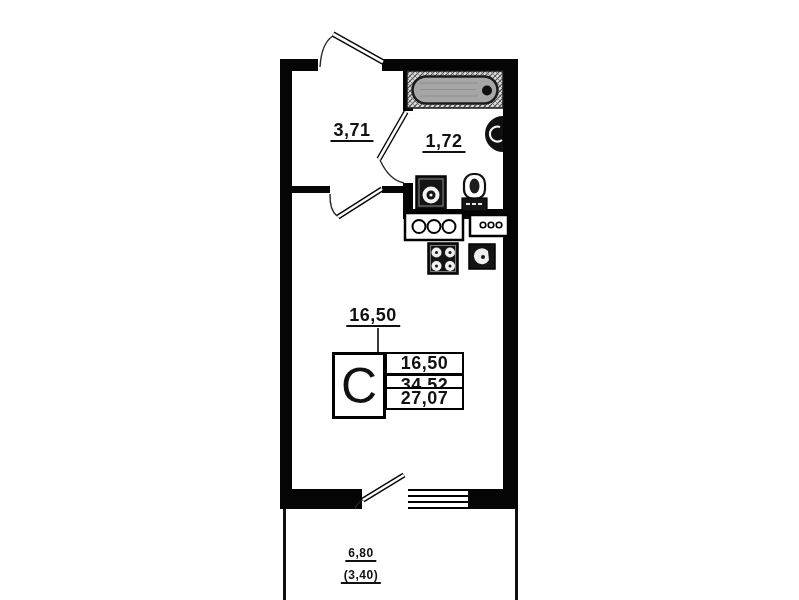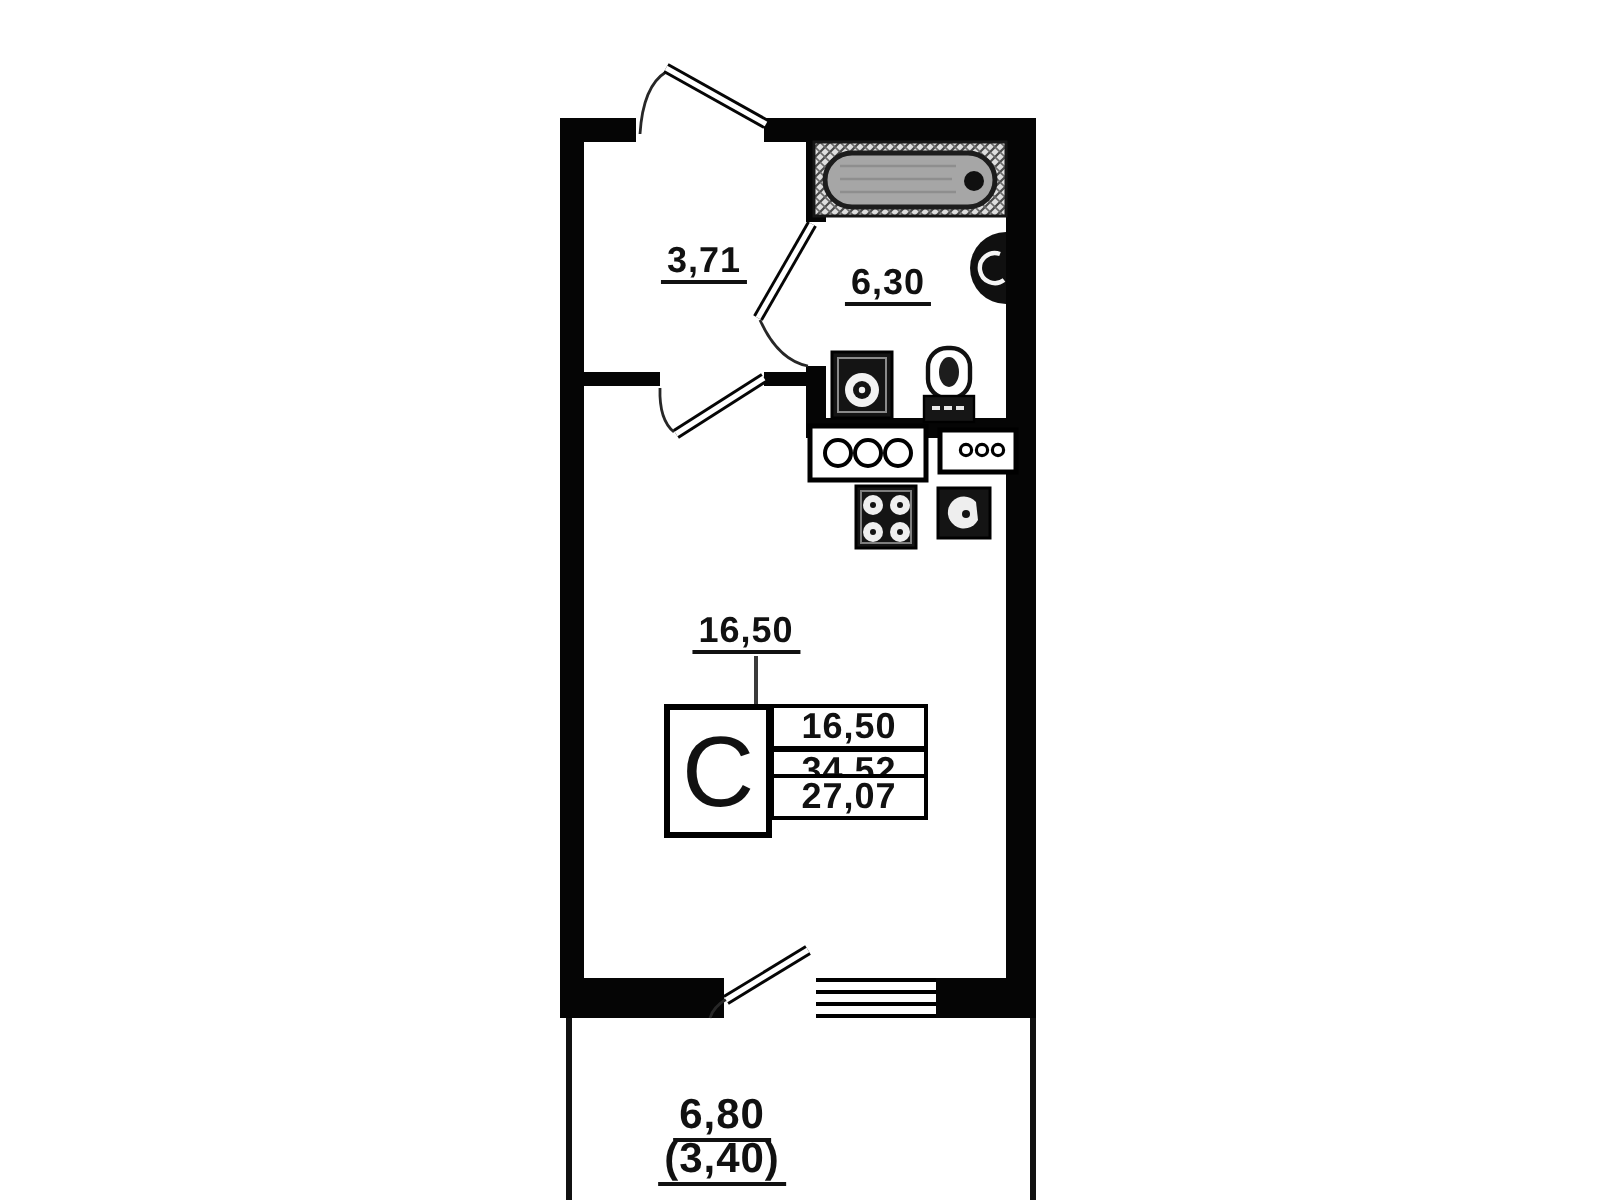--- a/index.html
+++ b/index.html
@@ -9,21 +9,21 @@
   }
   #plan{position:absolute;left:0;top:0;width:799px;height:600px;margin-top:31px;}
   .wall{position:absolute;background:#050505;}
   .thin{position:absolute;background:#111;}
   .lbl{
     position:absolute;transform:translateX(-50%);
     font-size:18px;font-weight:700;color:#111;letter-spacing:.5px;
     border-bottom:2px solid #111;padding:0 3px 0 3px;line-height:1.05;
     white-space:nowrap;
   }
-  .lbl.small{font-size:21px;}
+  .lbl.small{font-size:12px;}
   #balcony-window{
     position:absolute;left:408px;top:458px;width:60px;height:20px;
     background:linear-gradient(#000 0 2px,#fff 2px 6px,#000 6px 8px,#fff 8px 12px,
                #000 12px 14px,#fff 14px 18px,#000 18px 20px);
   }
   #leader{position:absolute;left:377px;top:297px;width:2px;height:25px;background:#3a3a3a;}
   
   #legend{position:absolute;left:332px;top:320px;width:132px;height:69px;}
   #legend .cellC{
     position:absolute;left:0;top:1px;width:54px;height:67px;border:3px solid #000;
@@ -149,21 +149,21 @@
     </g>
 
     <g>
       <path d="M364 468 Q 356.5 472.5 355 478" stroke="#272727" stroke-width="1.4" fill="none"></path>
       <path d="M363 469 L404 444" stroke="#060606" stroke-width="5.5" fill="none"></path>
       <path d="M363 469 L404 444" stroke="#ffffff" stroke-width="2.6" fill="none"></path>
     </g>
   </svg>
 
   <div class="lbl" style="left:352px;top:90px;">3,71</div>
-  <div class="lbl" style="left:444px;top:101px;">6,30</div>
+  <div class="lbl" style="left:444px;top:101px;">1,72</div>
   <div class="lbl" style="left:373px;top:275px;">16,50</div>
   <div class="lbl small" style="left:361px;top:516px;">6,80</div>
   <div class="lbl small" style="left:361px;top:538px;text-align:right;">(3,40)</div>
 
   <div id="leader"></div>
 
   <div id="legend">
     <div class="cellC">С</div>
     <div class="row" style="top:1px;">16,50</div>
     <div class="row" style="top:23px;">34,52</div>

